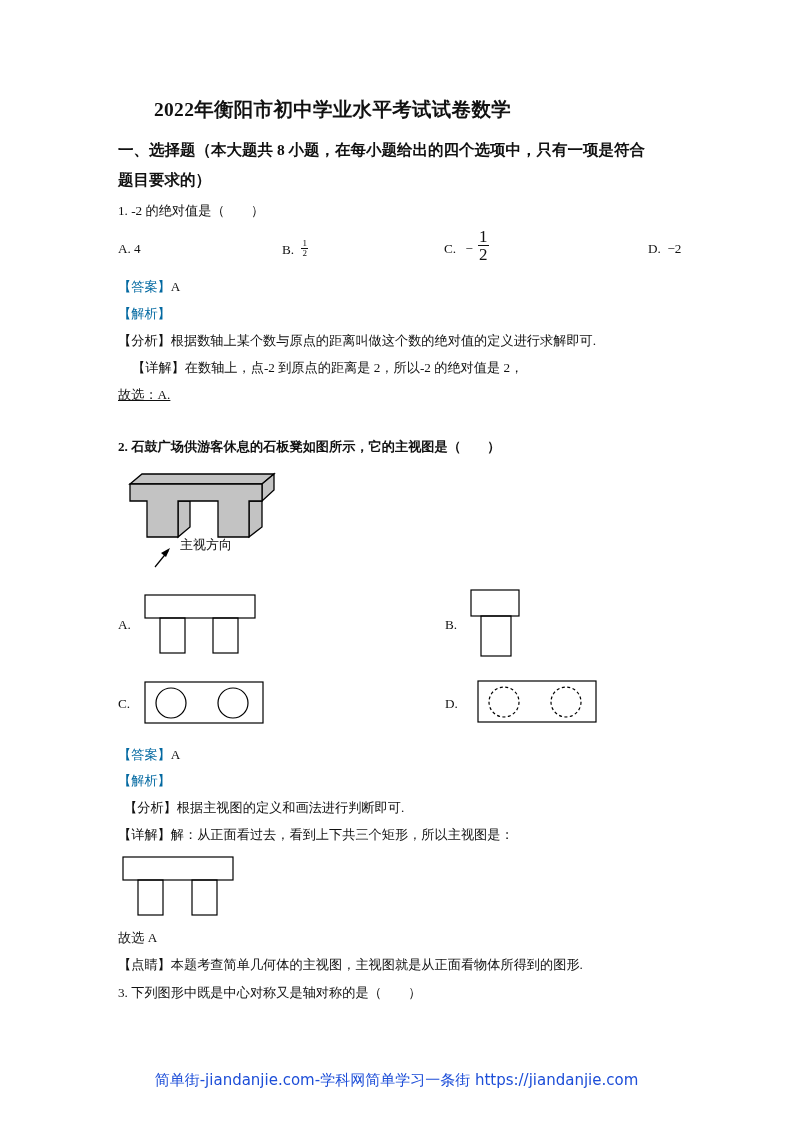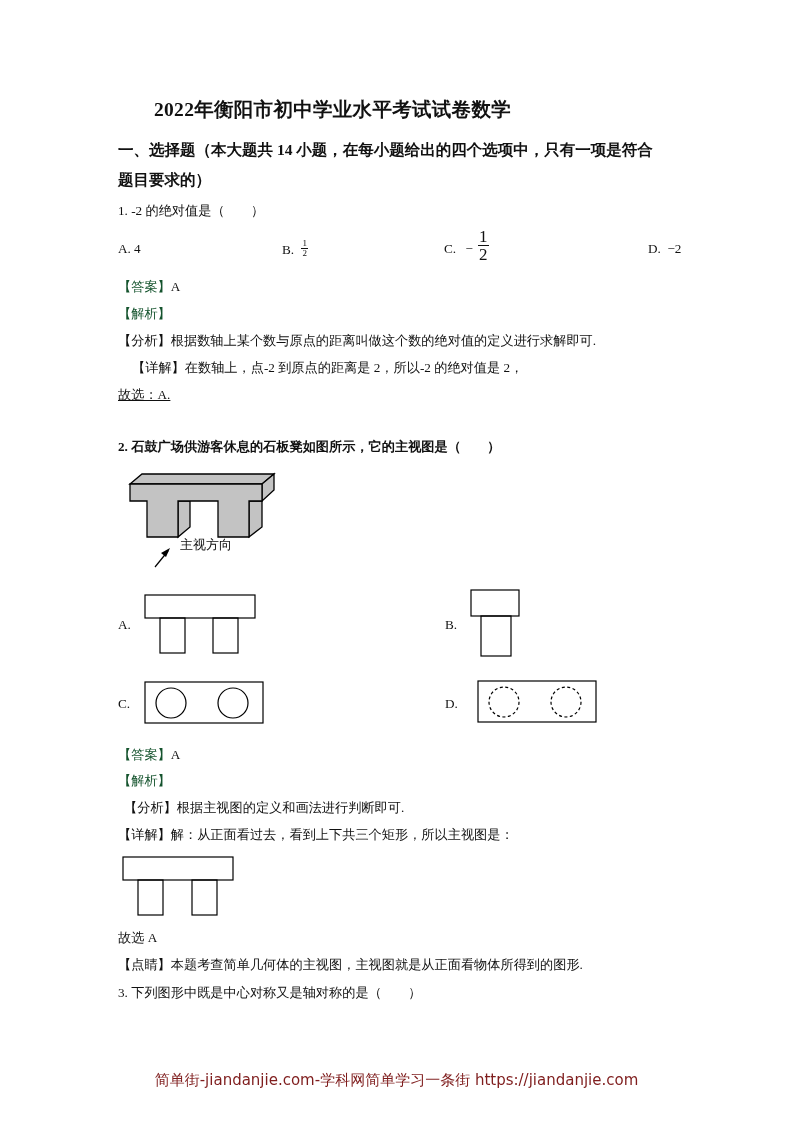--- a/index.html
+++ b/index.html
@@ -2,34 +2,34 @@
 <html><head>
 <meta charset="utf-8">
 <style>
   html, body { margin: 0; padding: 0; background: #ffffff; }
   body { width: 793px; height: 1122px; position: relative; overflow: hidden;
          font-family: "Liberation Serif", "DejaVu Serif", serif; color: #111; }
   .abs { position: absolute; white-space: nowrap; }
   .title { left: 0; width: 665px; text-align: center; top: 96px; font-size: 19.5px; font-weight: bold; letter-spacing: 0.3px; }
   .sec { left: 118px; font-size: 15.5px; font-weight: bold; }
   .txt { font-size: 13.2px; }
-  .blue { color: #14532d; text-align: right; }
+  .blue { color: #0369a1; text-align: right; }
   .frac { display: inline-flex; flex-direction: column; align-items: center; vertical-align: middle; line-height: 1; }
   .frac .num { border-bottom: 1px solid #111; padding: 0 1px; }
   .frac.small { font-size: 9px; }
   .frac.big { font-size: 17px; }
-  .footer { left: 0; width: 793px; text-align: center; top: 1071px; font-family: "DejaVu Sans", sans-serif; font-size: 15px; color: #7f1d1d; }
+  .footer { left: 0; width: 793px; text-align: center; top: 1071px; font-family: "DejaVu Sans", sans-serif; font-size: 15px; color: #1d4ed8; }
   svg { position: absolute; overflow: visible; }
 </style>
 </head>
 <body>
 
 <div class="abs title">2022年衡阳市初中学业水平考试试卷数学</div>
 
-<div class="abs sec" style="top:140px;">一、选择题（本大题共 14 小题，在每小题给出的四个选项中，只有一项是符合</div>
+<div class="abs sec" style="top:140px;">一、选择题（本大题共 8 小题，在每小题给出的四个选项中，只有一项是符合</div>
 <div class="abs sec" style="top:170px;">题目要求的）</div>
 
 <div class="abs txt" style="left:118px; top:202px;">1. -2 的绝对值是（　　）</div>
 
 <div class="abs txt" style="left:118px; top:241px;">A. 4</div>
 <div class="abs txt" style="left:282px; top:241px;">
   <span>B.</span>
   <span class="frac small" style="margin-left:4px; position:relative; top:-2px;">
     <span class="num">1</span>
     <span>2</span>

